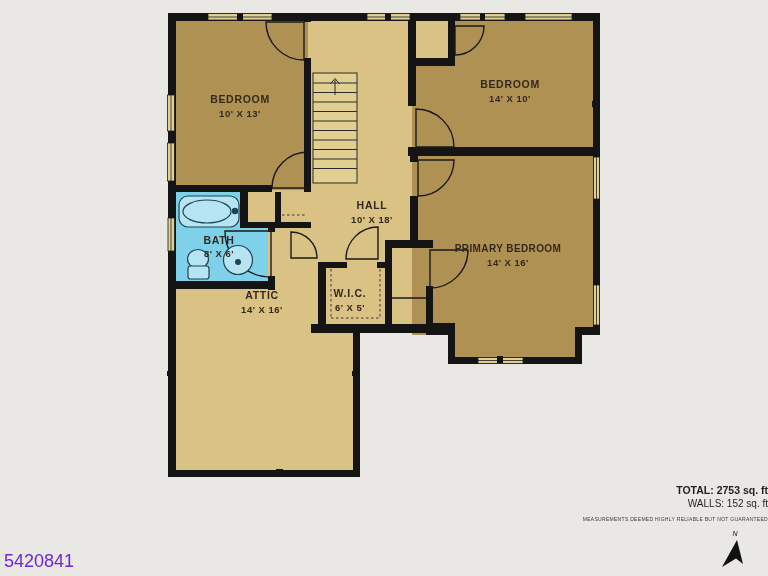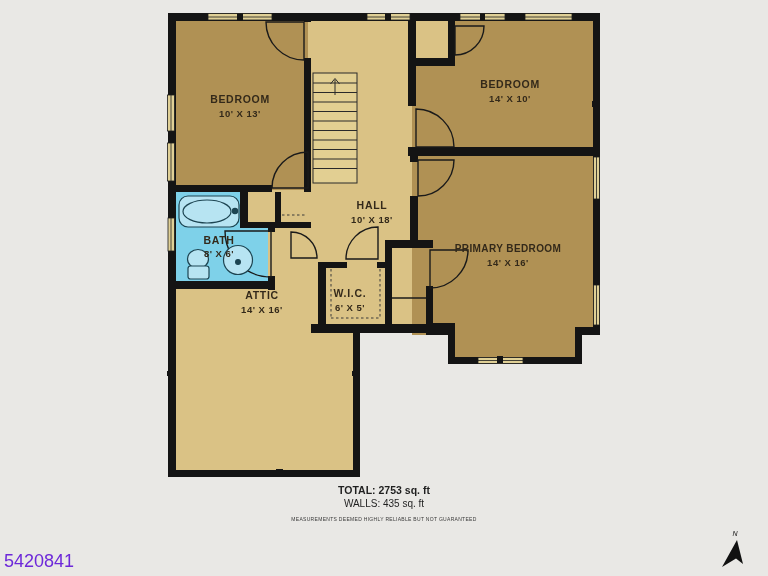--- a/index.html
+++ b/index.html
@@ -1,21 +1,21 @@
 <!DOCTYPE html>
 <html><head>
 <meta charset="utf-8">
 <style>
   html,body{margin:0;padding:0;width:768px;height:576px;overflow:hidden;}
   .page{position:relative;width:768px;height:576px;background:#e9e8e5;font-family:"Liberation Sans",sans-serif;}
   .plan-svg{position:absolute;left:0;top:0;}
   .rname{font-family:"Liberation Sans",sans-serif;font-size:10.5px;font-weight:700;letter-spacing:.7px;fill:#33291a;}
   .rname-sm{font-family:"Liberation Sans",sans-serif;font-size:10px;font-weight:700;letter-spacing:.4px;fill:#33291a;}
   .rdims{font-family:"Liberation Sans",sans-serif;font-size:9.5px;font-weight:600;letter-spacing:.5px;fill:#33291a;}
-  .summary{position:absolute;left:0;top:484px;width:768px;text-align:center;color:#1f1f1f;font-size:10px;line-height:13px;}
+  .summary{position:absolute;left:0;top:484px;width:768px;text-align:right;color:#1f1f1f;font-size:10px;line-height:13px;}
   .summary .total{font-size:10.5px;font-weight:700;}
   .summary .disclaimer{font-size:5px;letter-spacing:.3px;color:#3a3a3a;margin-top:3px;}
   .mls{position:absolute;left:4px;top:551px;font-size:18px;color:#6d28d9;}
   .compass{position:absolute;left:712px;top:522px;}
   .compass .n{font-family:"Liberation Sans",sans-serif;font-size:7px;font-style:italic;fill:#111;}
 </style>
 </head>
 <body>
 
 <div class="page">
@@ -149,21 +149,21 @@
       <text class="rdims" x="219" y="257">8' X 6'</text>
       <text class="rname" x="262" y="299">ATTIC</text>
       <text class="rdims" x="262" y="313">14' X 16'</text>
       <text class="rname" x="350" y="297">W.I.C.</text>
       <text class="rdims" x="350" y="311">6' X 5'</text>
     </g>
   </svg>
 
   <div class="summary">
     <div class="total">TOTAL: 2753 sq. ft</div>
-    <div>WALLS: 435 sq. ft</div>
+    <div>WALLS: 152 sq. ft</div>
     <div class="disclaimer">MEASUREMENTS DEEMED HIGHLY RELIABLE BUT NOT GUARANTEED</div>
   </div>
 
   <div class="mls">5420841</div>
 
   <svg class="compass" width="40" height="50" viewBox="0 0 40 50">
     <text class="n" x="23" y="14" text-anchor="middle">N</text>
     <polygon points="25,18 31,42 24,36.5 10,45" fill="#111"></polygon>
   </svg>
 

